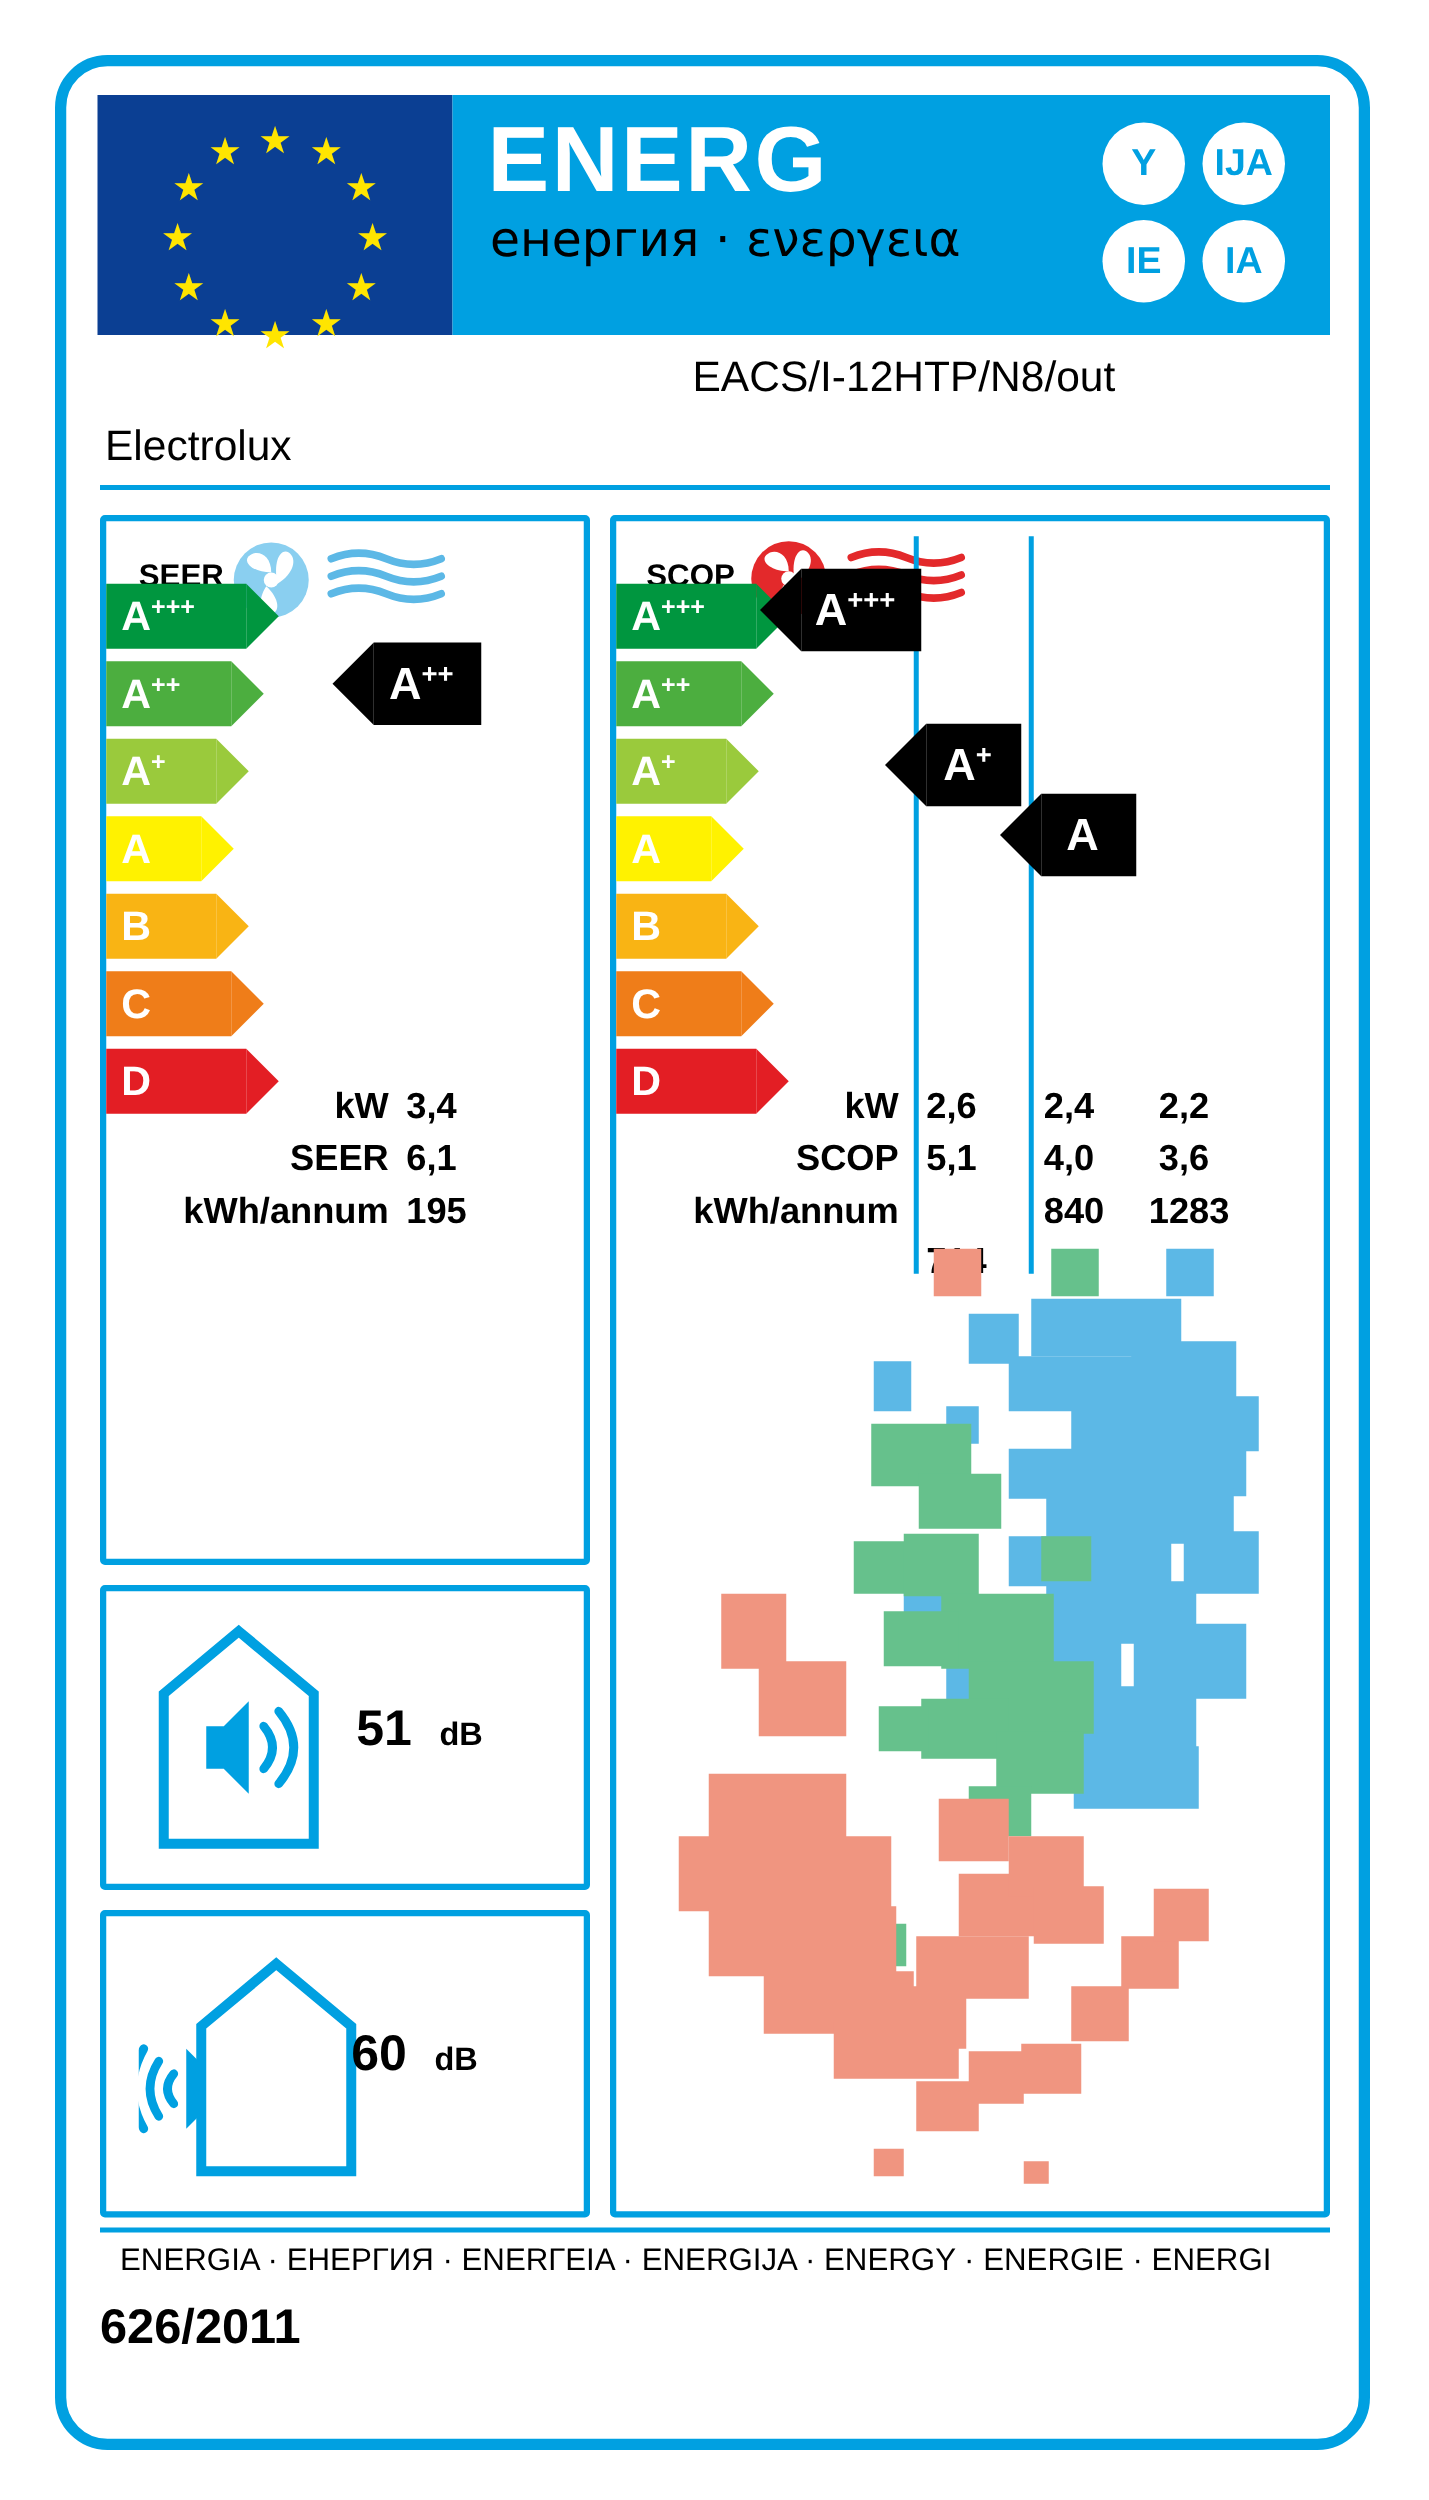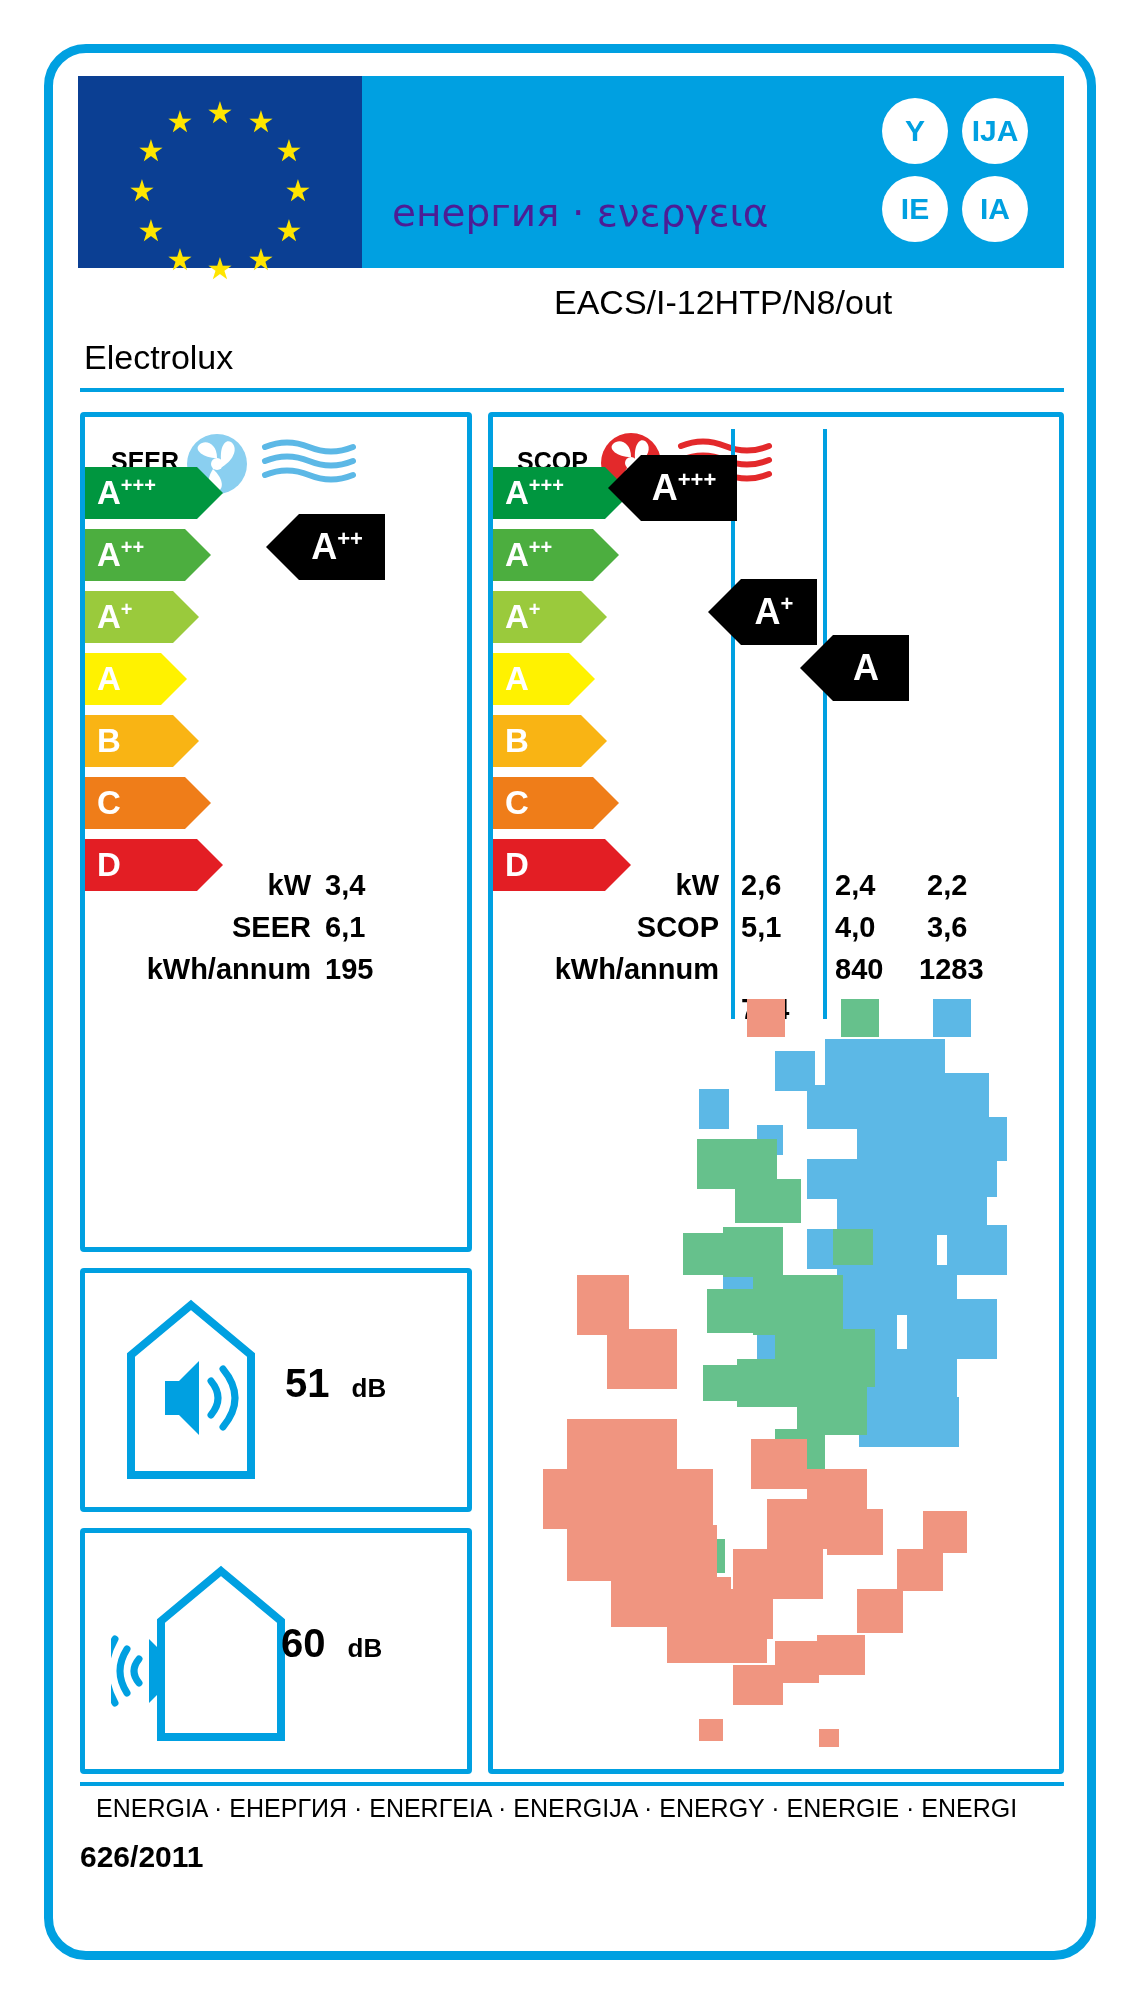--- a/index.html
+++ b/index.html
@@ -66,25 +66,24 @@
     color: #ffffff;
     font-size: 74px;
     font-weight: bold;
     letter-spacing: 2px;
     line-height: 80px;
   }
   .energ-sub {
     position: absolute;
     left: 30px;
     top: 96px;
-    color: #4c1d95;
+    color: #000000;
     font-size: 39px;
     line-height: 42px;
     font-family: "DejaVu Sans", sans-serif;
-    margin-top: 20px;
   }
   .circ {
     position: absolute;
     width: 66px;
     height: 66px;
     border-radius: 50%;
     background: #ffffff;
     color: #00A0E1;
     font-weight: bold;
     font-size: 30px;
@@ -262,21 +261,21 @@
     width: 940px;
     text-align: left;
     font-size: 25px;
     color: #000;
     letter-spacing: 0px;
   }
   .footer-reg {
     position: absolute;
     left: 80px;
     top: 1840px;
-    font-size: 30px;
+    font-size: 39px;
     font-weight: bold;
     color: #000;
   }
   .footer-hr {
     position: absolute;
     left: 80px;
     top: 1782px;
     width: 984px;
     height: 4px;
     background: #00A0E1;
@@ -298,20 +297,21 @@
       <span class="star" style="left:196px; top:140px;">★</span>
       <span class="star" style="left:168px; top:169px;">★</span>
       <span class="star" style="left:127px; top:178px;">★</span>
       <span class="star" style="left:87px;  top:169px;">★</span>
       <span class="star" style="left:58px;  top:140px;">★</span>
       <span class="star" style="left:49px;  top:100px;">★</span>
       <span class="star" style="left:58px;  top:60px;">★</span>
       <span class="star" style="left:87px;  top:31px;">★</span>
     </div>
     <div class="energ-band">
+      <div class="energ-word">ENERG</div>
       <div class="energ-sub">енергия · ενεργεια</div>
       <div class="circ c1">Y</div>
       <div class="circ c2">IJA</div>
       <div class="circ c3">IE</div>
       <div class="circ c4">IA</div>
     </div>
   </div>
 
   <div class="brand">Electrolux</div>
   <div class="model">

